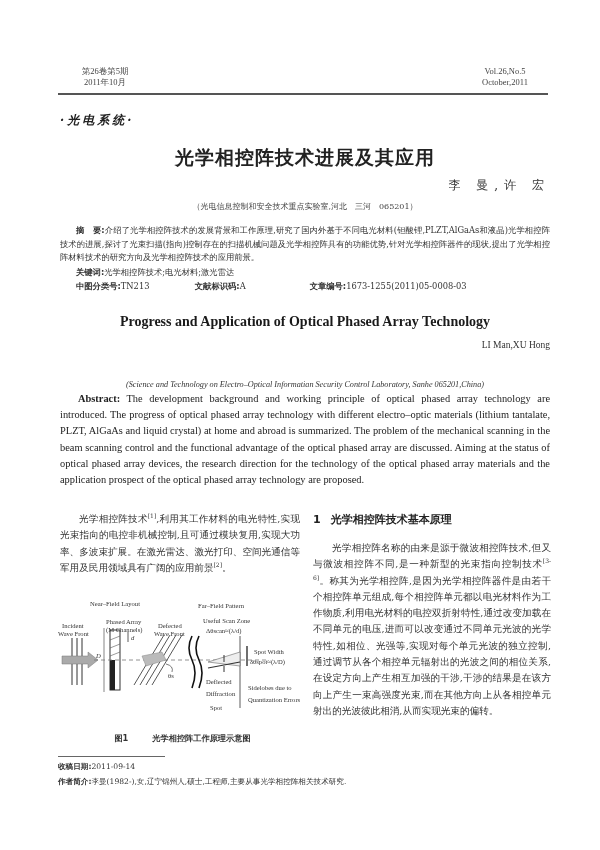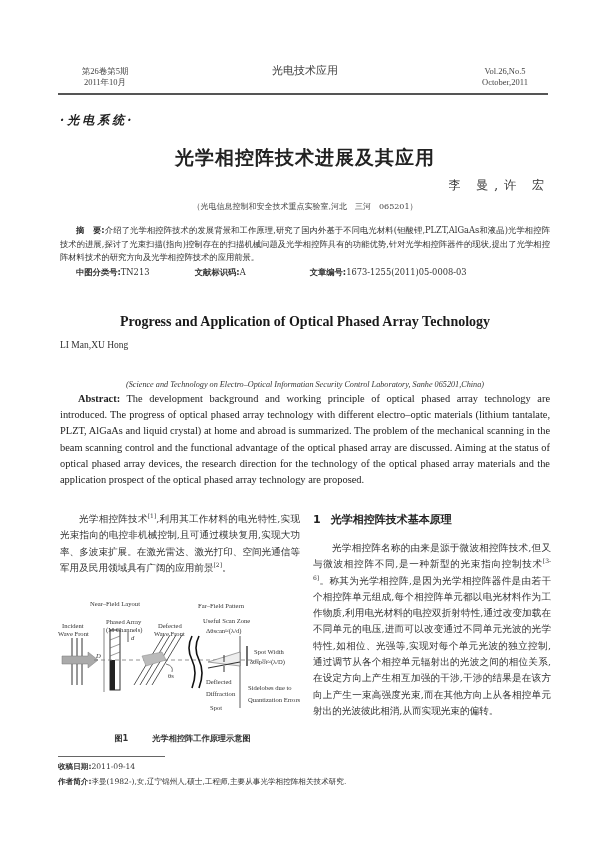--- a/index.html
+++ b/index.html
@@ -15,21 +15,21 @@
     .section-tag { left: 60px; top: 112px; font-size: 12px; font-weight: bold; font-style: italic; letter-spacing: 3px; color: #222; }
     .cn-title { left: 60px; top: 145px; width: 490px; text-align: center; font-family: "DejaVu Sans", sans-serif; font-size: 19px; font-weight: bold; color: #222; letter-spacing: 1px; }
     .cn-authors { left: 60px; top: 177px; width: 490px; text-align: right; font-size: 12px; letter-spacing: 6px; color: #333; }
     .cn-affil { left: 60px; top: 201px; width: 490px; text-align: center; font-size: 8px; color: #444; }
     .cn-abstract { left: 60px; top: 224px; width: 490px; font-size: 8.3px; line-height: 13.5px; color: #333; text-align: justify; }
     .cn-abstract .lbl { font-weight: bold; font-family: "DejaVu Sans", sans-serif; }
     .cn-abstract .indent { display: inline-block; width: 16px; }
     .meta-line { font-size: 8.3px; line-height: 14px; color: #333; }
     .meta-line .lbl { font-weight: bold; font-family: "DejaVu Sans", sans-serif; }
     .en-title { left: 60px; top: 314px; width: 490px; text-align: center; font-family: "Liberation Serif", serif; font-size: 14px; font-weight: bold; color: #1a1a1a; }
-    .en-authors { left: 60px; top: 340px; width: 490px; text-align: left; font-family: "Liberation Serif", serif; font-size: 9.5px; color: #333; }
+    .en-authors { left: 60px; top: 340px; width: 490px; text-align: right; font-family: "Liberation Serif", serif; font-size: 9.5px; color: #333; }
     .en-affil { left: 60px; top: 364px; width: 490px; text-align: center; font-family: "Liberation Serif", serif; font-size: 8.2px; font-style: italic; color: #333; margin-top: 16px; }
     .en-abstract { left: 60px; top: 391px; width: 490px; font-family: "Liberation Serif", serif; font-size: 10.4px; line-height: 16.2px; color: #222; text-align: justify; }
     .en-abstract .lbl { font-weight: bold; }
     .en-abstract p { margin: 0; text-indent: 18px; }
     .col-left { left: 60px; top: 511px; width: 240px; font-size: 9.6px; line-height: 16.4px; color: #333; text-align: justify; }
     .col-left p, .col-right p { margin: 0; text-indent: 19px; }
     .sec-head { left: 313px; top: 512px; font-family: "DejaVu Sans", sans-serif; font-size: 11px; font-weight: bold; color: #222; }
     .sec-head .num { margin-right: 10px; }
     .col-right { left: 313px; top: 540px; width: 238px; font-size: 9.6px; line-height: 16.3px; color: #333; text-align: justify; }
     sup { font-size: 6px; line-height: 0; vertical-align: super; }
@@ -42,36 +42,36 @@
     .foot .lbl { font-weight: bold; font-family: "DejaVu Sans", sans-serif; }
   </style>
 </head>
 <body>
 
 <div class="abs hdr-left">
   <div>第26卷第5期</div>
   <div>2011年10月</div>
 </div>
 <div class="abs hdr-center">
-  <div class="cn">光电技术应用</div>
 </div>
 <div class="abs hdr-right">
   <div>Vol.26,No.5</div>
   <div>October,2011</div>
 </div>
 <div class="abs hdr-rule"></div>
 
 <div class="abs section-tag">·光电系统·</div>
 
 <div class="abs cn-title">光学相控阵技术进展及其应用</div>
 <div class="abs cn-authors">李 曼,许 宏</div>
 <div class="abs cn-affil">（光电信息控制和安全技术重点实验室,河北　三河　065201）</div>
 
 <div class="abs cn-abstract">
   <div><span class="indent"></span><span class="lbl">摘　要:</span><span>介绍了光学相控阵技术的发展背景和工作原理,研究了国内外基于不同电光材料(钽酸锂,PLZT,AlGaAs和液晶)光学相控阵技术的进展,探讨了光束扫描(指向)控制存在的扫描机械问题及光学相控阵具有的功能优势,针对光学相控阵器件的现状,提出了光学相控阵材料技术的研究方向及光学相控阵技术的应用前景。</span></div>
+  <div class="meta-line"><span class="indent"></span><span class="lbl">关键词:</span><span>光学相控阵技术;电光材料;激光雷达</span></div>
   <div class="meta-line">
     <span class="indent"></span><span class="lbl">中图分类号:</span><span style="display:inline-block;width:74px;">TN213</span><span class="lbl">文献标识码:</span><span style="display:inline-block;width:70px;">A</span><span class="lbl">文章编号:</span><span>1673-1255(2011)05-0008-03</span>
   </div>
 </div>
 
 <div class="abs en-title">Progress and Application of Optical Phased Array Technology</div>
 <div class="abs en-authors">LI Man,XU Hong</div>
 <div class="abs en-affil">(Science and Technology on Electro–Optical Informatian Security Control Laboratory, Sanhe 065201,China)</div>
 
 <div class="abs en-abstract">

